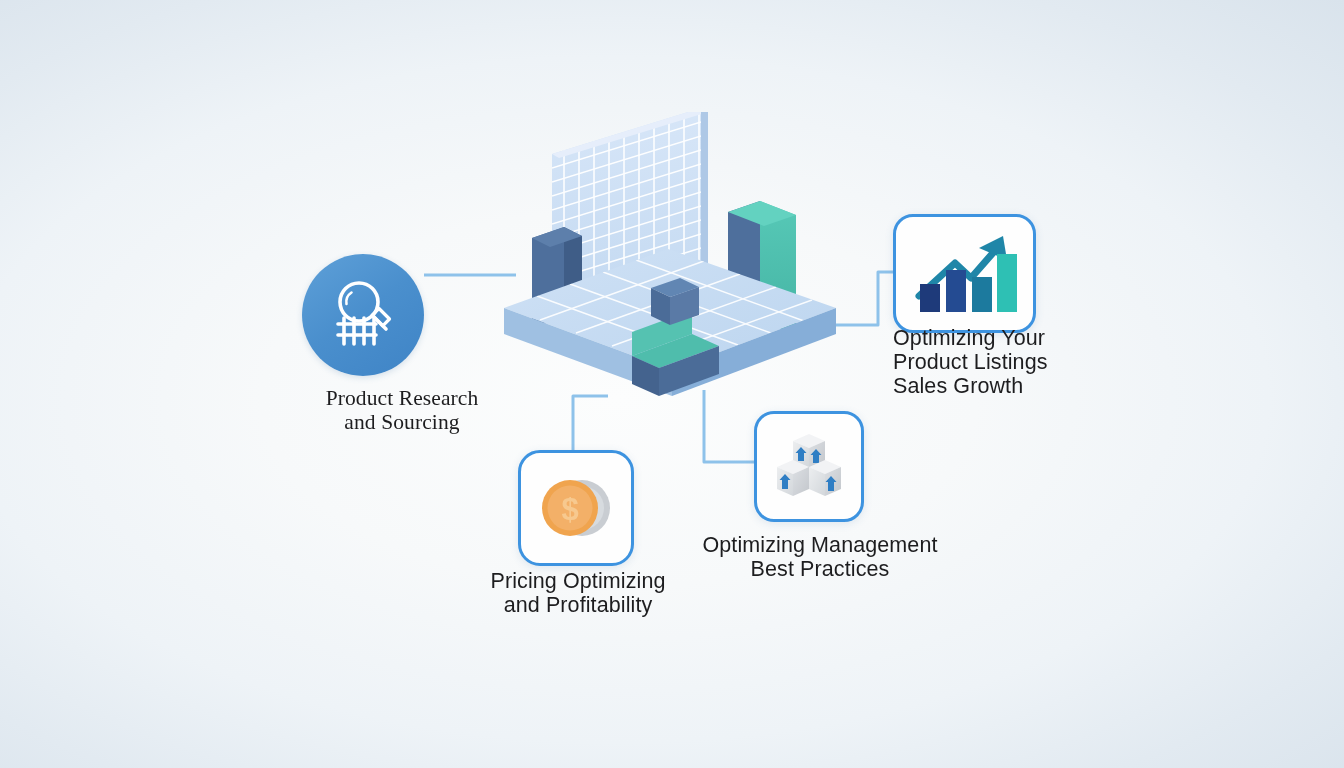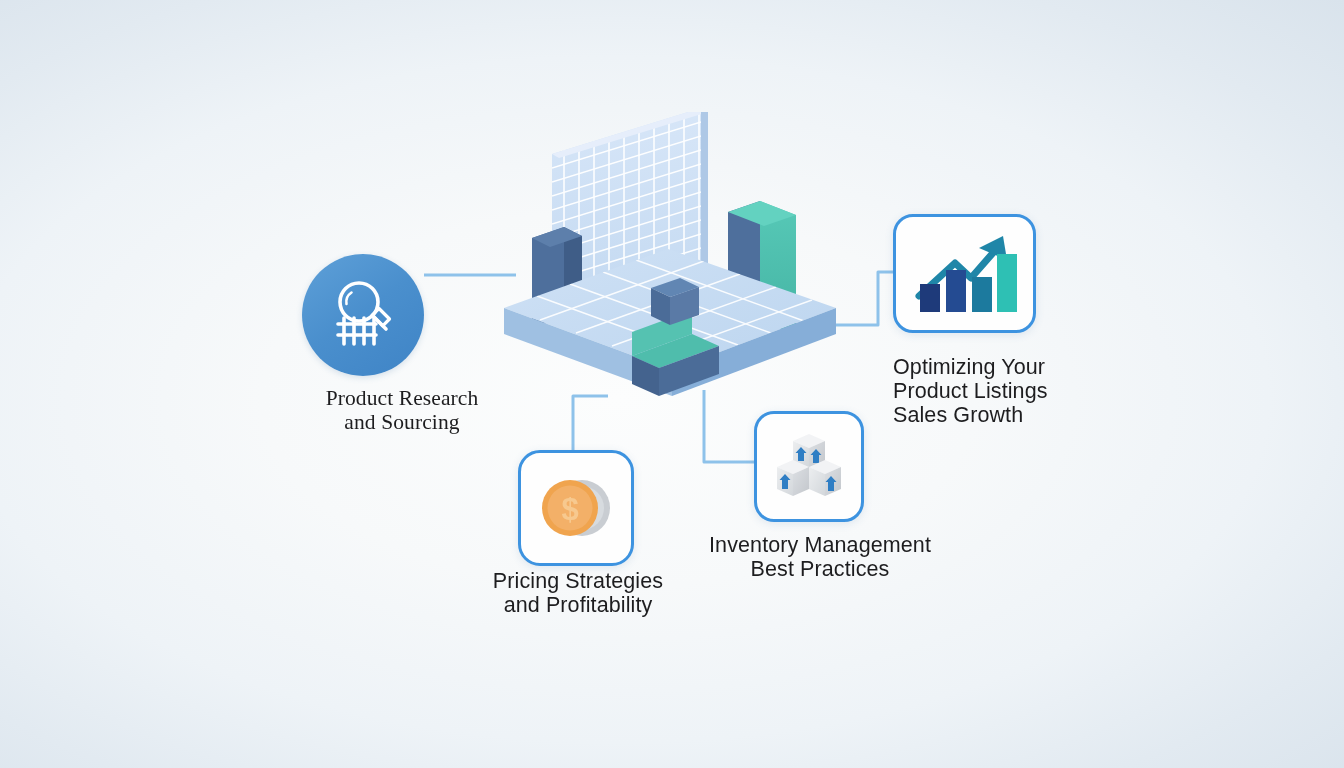--- a/index.html
+++ b/index.html
@@ -40,21 +40,21 @@
 
   
   .label{
     color:#1d1d1f;
     font-size:21.5px;
     line-height:24.2px;
     letter-spacing:.1px;
     white-space:pre-line;
   }
   #label-research{left:286px;top:386px;width:232px;text-align:center;font-family:Liberation Serif, serif;}
-  #label-listings{left:893px;top:355px;width:270px;text-align:left;}
+  #label-listings{left:893px;top:326px;width:270px;text-align:left;}
   #label-pricing{left:462px;top:569px;width:232px;text-align:center;}
   #label-inventory{left:700px;top:533px;width:240px;text-align:center;}
 
   
   #scene{left:496px;top:112px;width:352px;height:320px;}
 </style>
 </head>
 <body>
 
 <div id="stage">
@@ -216,21 +216,21 @@
 
       <circle cx="45" cy="38" r="28" fill="#c9cdd2"></circle>
       <circle cx="45" cy="38" r="22" fill="#d7dbdf"></circle>
 
       <circle cx="33" cy="38" r="28" fill="#f0a44e"></circle>
       <circle cx="33" cy="38" r="22.5" fill="#f3b068"></circle>
 
       <text x="33" y="50" text-anchor="middle" font-family="'Liberation Sans', sans-serif" font-size="31" font-weight="bold" fill="#f7c98f">$</text>
     </svg>
   </div>
-  <div class="abs label" id="label-pricing">Pricing Strategies
+  <div class="abs label" id="label-pricing">Pricing Optimizing
 and Profitability</div>
 
   <div class="abs card-node" id="node-inventory">
     <svg width="80" height="80" viewBox="0 0 80 80">
       <defs>
         <linearGradient id="boxL" x1="0" y1="0" x2="1" y2="1">
           <stop offset="0" stop-color="#eceef0"></stop>
             <stop offset="1" stop-color="#d3d7db"></stop>
         </linearGradient>
         <linearGradient id="boxR" x1="0" y1="0" x2="1" y2="1">
@@ -255,16 +255,16 @@
       </g>
 
       <g>
         <polygon points="40,40 56,33 72,40 56,47" fill="#f2f3f5"></polygon>
         <polygon points="40,40 56,47 56,69 40,62" fill="url(#boxL)"></polygon>
         <polygon points="56,47 72,40 72,62 56,69" fill="url(#boxR)"></polygon>
         <polygon points="59,64 59,55 56.5,55 62,49 67.5,55 65,55 65,64" fill="#2f7ec4"></polygon>
       </g>
     </svg>
   </div>
-  <div class="abs label" id="label-inventory">Inventory Management
+  <div class="abs label" id="label-inventory">Optimizing Management
 Best Practices</div>
 
 </div>
 
 </body></html>

